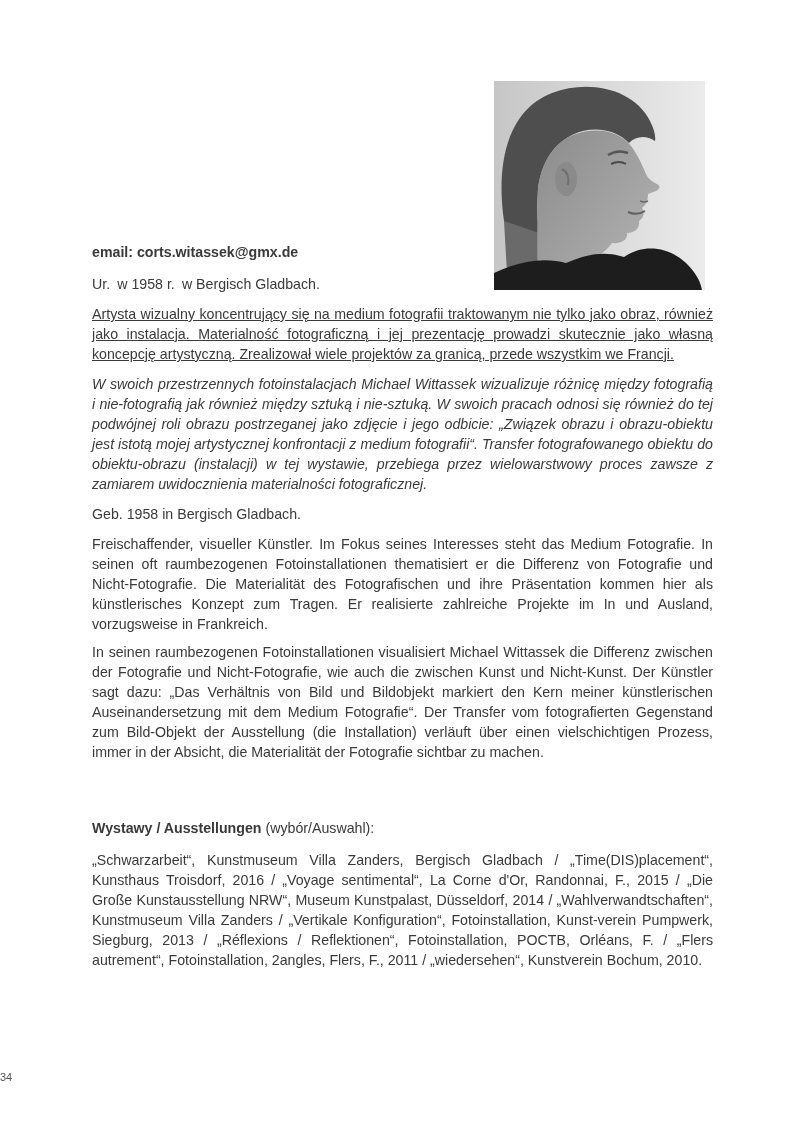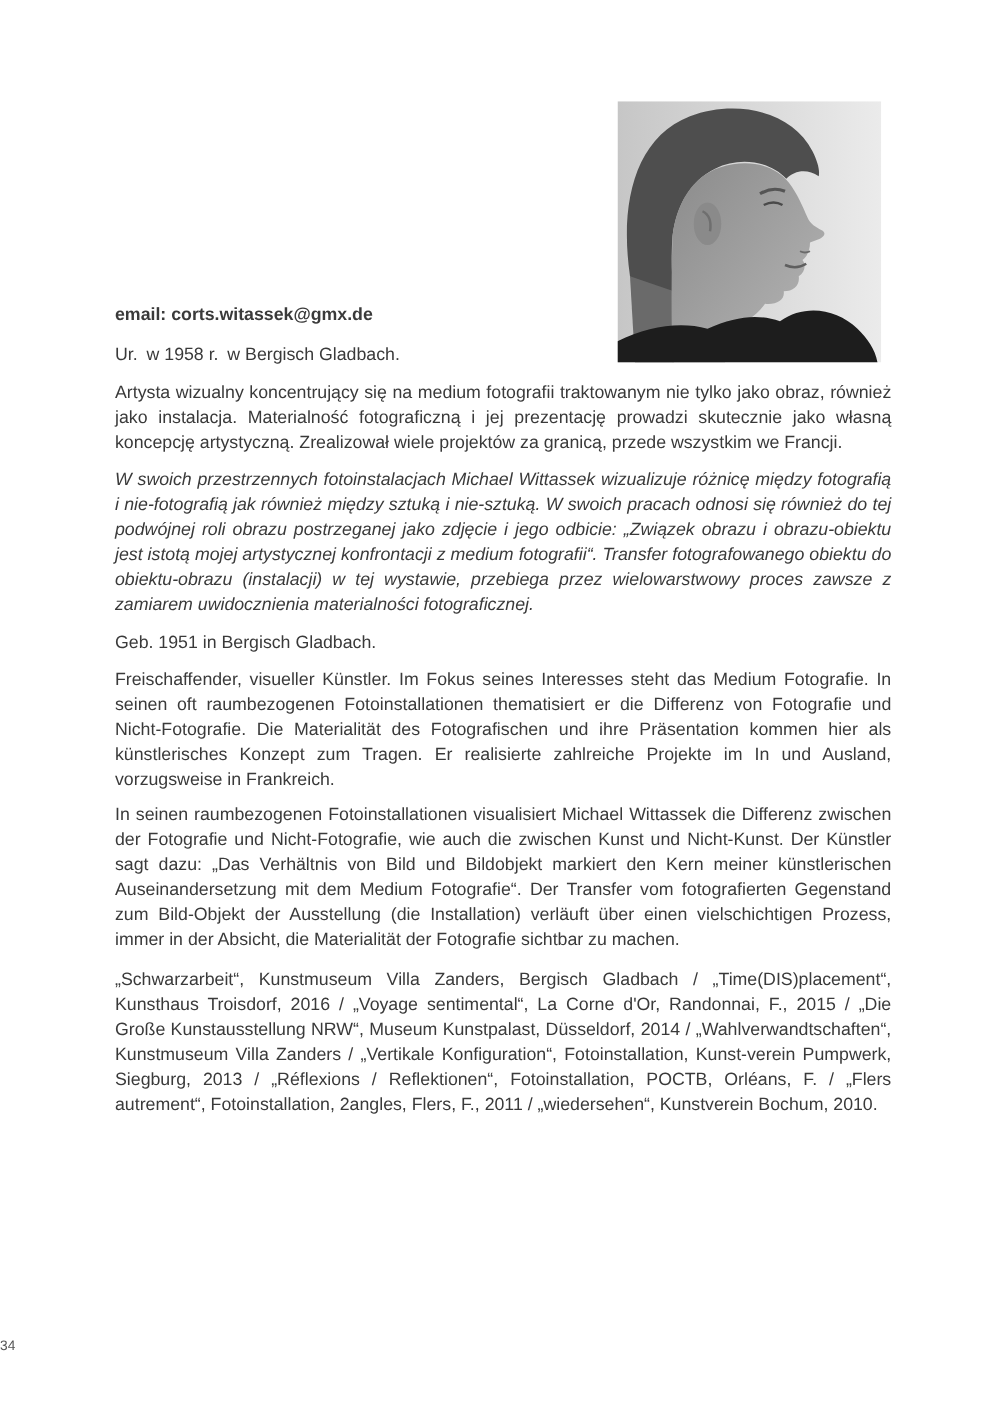--- a/index.html
+++ b/index.html
@@ -28,21 +28,21 @@
 
   
   .content{
     position:absolute;left:92px;top:242px;width:621px;
     font-size:14.2px;line-height:20px;
   }
   .content p{margin:0;text-align:justify;}
   .email-line{font-weight:bold;text-align:center;}
   .born-line{text-align:center;}
   .born-pl{margin-top:12px !important;}
-  .para-a{margin-top:10px !important;}
+  .para-a{margin-top:10px !important;text-decoration:underline;}
   .para-b{margin-top:10px !important;font-style:italic;}
   .born-de{margin-top:10px !important;}
   .para-c{margin-top:10px !important;}
   .para-d{margin-top:8px !important;}
   .exh-heading{margin-top:56px !important;text-align:left !important;}
   .exh-heading strong{font-weight:bold;}
   .exh-list{margin-top:12px !important;}
 
   
   .pagenum{
@@ -94,24 +94,25 @@
     </svg>
   </figure>
 
   <main class="content">
     <p class="email-line">email: corts.witassek@gmx.de</p>
 
     <p class="born-line born-pl">Ur. w 1958 r. w Bergisch Gladbach.</p>
     <p class="para-a">Artysta wizualny koncentrujący się na medium fotografii traktowanym nie tylko jako obraz, również jako instalacja. Materialność fotograficzną i jej prezentację prowadzi skutecznie jako własną koncepcję artystyczną. Zrealizował wiele projektów za granicą, przede wszystkim we Francji.</p>
     <p class="para-b">W swoich przestrzennych fotoinstalacjach Michael Wittassek wizualizuje różnicę między fotografią i nie-fotografią jak również między sztuką i nie-sztuką. W swoich pracach odnosi się również do tej podwójnej roli obrazu postrzeganej jako zdjęcie i jego odbicie: „Związek obrazu i obrazu-obiektu jest istotą mojej artystycznej konfrontacji z medium fotografii“. Transfer fotografowanego obiektu do obiektu-obrazu (instalacji) w tej wystawie, przebiega przez wielowarstwowy proces zawsze z zamiarem uwidocznienia materialności fotograficznej.</p>
 
-    <p class="born-line born-de">Geb. 1951 in Bergisch Gladbach.</p>
+    <p class="born-line born-de">Geb. 1958 in Bergisch Gladbach.</p>
     <p class="para-c">Freischaffender, visueller Künstler. Im Fokus seines Interesses steht das Medium Fotografie. In seinen oft raumbezogenen Fotoinstallationen thematisiert er die Differenz von Fotografie und Nicht-Fotografie. Die Materialität des Fotografischen und ihre Präsentation kommen hier als künstlerisches Konzept zum Tragen. Er realisierte zahlreiche Projekte im In und Ausland, vorzugsweise in Frankreich.</p>
     <p class="para-d">In seinen raumbezogenen Fotoinstallationen visualisiert Michael Wittassek die Differenz zwischen der Fotografie und Nicht-Fotografie, wie auch die zwischen Kunst und Nicht-Kunst. Der Künstler sagt dazu: „Das Verhältnis von Bild und Bildobjekt markiert den Kern meiner künstlerischen Auseinandersetzung mit dem Medium Fotografie“. Der Transfer vom fotografierten Gegenstand zum Bild-Objekt der Ausstellung (die Installation) verläuft über einen vielschichtigen Prozess, immer in der Absicht, die Materialität der Fotografie sichtbar zu machen.</p>
 
+    <p class="exh-heading"><strong>Wystawy / Ausstellungen</strong><span> (wybór/Auswahl):</span></p>
     <p class="exh-list">„Schwarzarbeit“, Kunstmuseum Villa Zanders, Bergisch Gladbach / „Time(DIS)placement“, Kunsthaus Troisdorf, 2016 / „Voyage sentimental“, La Corne d'Or, Randonnai, F., 2015 / „Die Große Kunstausstellung NRW“, Museum Kunstpalast, Düsseldorf, 2014 / „Wahlverwandtschaften“, Kunstmuseum Villa Zanders / „Vertikale Konfiguration“, Fotoinstallation, Kunst-verein Pumpwerk, Siegburg, 2013 / „Réflexions / Reflektionen“, Fotoinstallation, POCTB, Orléans, F. / „Flers autrement“, Fotoinstallation, 2angles, Flers, F., 2011 / „wiedersehen“, Kunstverein Bochum, 2010.</p>
   </main>
 
   <footer>
     <span class="pagenum">34</span>
   </footer>
 
 </div>
 
 </body></html>

